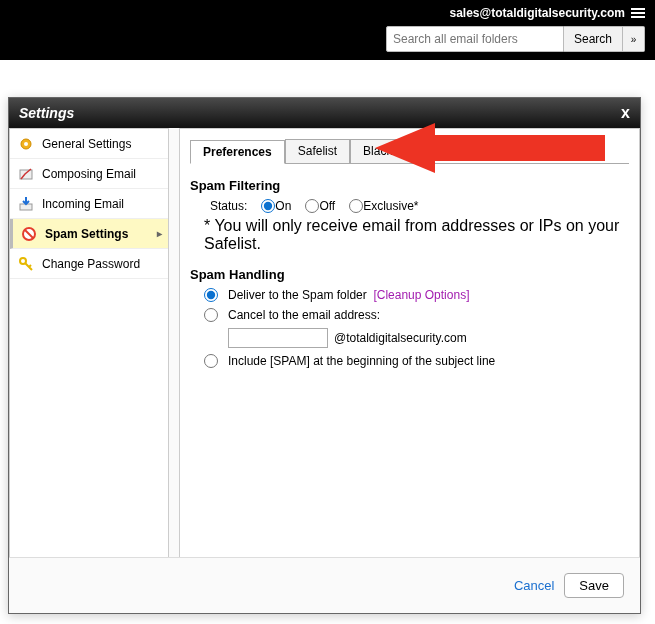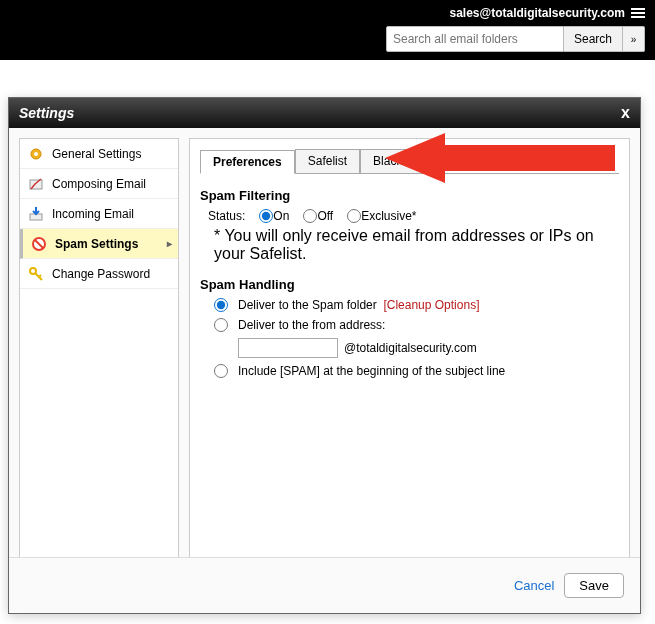--- a/index.html
+++ b/index.html
@@ -14,41 +14,41 @@
   .search-row { position: absolute; right: 10px; top: 26px; display: flex; align-items: stretch; }
   .search-row input[type=text] { width: 178px; height: 26px; border: 1px solid #bbb; border-radius: 2px 0 0 2px; padding: 0 6px; font-size: 12px; }
   .search-btn { height: 26px; padding: 0 10px; border: 1px solid #bbb; border-left: none; background: #f2f2f2; cursor: pointer; font-size: 12px; }
   .search-more { height: 26px; width: 22px; border: 1px solid #bbb; border-left: none; background: #f2f2f2; cursor: pointer; display: flex; align-items: center; justify-content: center; font-size: 10px; border-radius: 0 2px 2px 0; }
 
   
   .dialog { position: absolute; left: 8px; top: 97px; width: 633px; height: 517px; border: 1px solid #666; background: #fafafa; box-shadow: 0 2px 10px rgba(0,0,0,0.2); }
   .dlg-title { height: 30px; background: linear-gradient(#4a4a4a,#111); color: #fff; display: flex; align-items: center; justify-content: space-between; padding: 0 10px; font-weight: bold; font-style: italic; font-size: 14px; }
   .dlg-close { cursor: pointer; font-weight: bold; font-style: normal; font-size: 16px; }
 
-  .dlg-body { display: flex; height: 445px; padding: 10px; gap: 10px; }
+  .dlg-body { display: flex; height: 445px; gap: 10px; }
   .sidebar { width: 160px; border: 1px solid #ccc; background: #fff; display: flex; flex-direction: column; }
   .side-item { display: flex; align-items: center; gap: 8px; height: 30px; padding: 0 8px; border-bottom: 1px solid #eee; cursor: pointer; font-size: 12px; position: relative; }
   .side-item.active { font-weight: bold; background: #fef9c3; border-left: 3px solid #bbb; }
   .side-item .chev { position: absolute; right: 6px; font-size: 10px; color: #666; }
 
   .content { flex: 1; border: 1px solid #ccc; background: #fff; padding: 10px; position: relative; }
   .tabs { display: flex; border-bottom: 1px solid #aaa; }
   .tab { border: 1px solid #aaa; border-bottom: none; padding: 4px 12px; background: #f4f4f4; cursor: pointer; margin-right: 0; font-size: 12px; }
   .tab.active { background: #fff; font-weight: bold; border-bottom: 1px solid #fff; position: relative; top: 1px; }
 
   .section-h { font-weight: bold; margin: 14px 0 6px; font-size: 13px; }
-  .status-row { display: flex; align-items: center; gap: 8px; margin-left: 8px; font-size: 12px; }
+  .status-row { display: flex; align-items: center; gap: 8px; margin-left: 20px; font-size: 12px; }
   .status-row .lbl { margin-right: 6px; }
   .radio-opt { display: flex; align-items: center; margin-right: 6px; }
   .note { margin: 4px 0 0 14px; font-size: 16px; }
 
   .handling { margin-left: 14px; font-size: 12px; }
   .h-opt { display: flex; align-items: center; gap: 10px; margin: 6px 0; }
   .h-opt input[type=radio] { accent-color: #0a71d0; }
-  .cleanup { color: #b91c1c; cursor: pointer; }
+  .cleanup { color: #a21caf; cursor: pointer; }
   .email-inline { display: flex; align-items: center; gap: 6px; margin-left: 24px; }
   .email-inline input[type=text] { width: 100px; height: 20px; border: 1px solid #aaa; padding: 0 4px; font-size: 12px; }
 
   
   .arrow { position: absolute; pointer-events: none; }
 
   
   .dlg-footer { position: absolute; bottom: 0; left: 0; right: 0; height: 56px; display: flex; align-items: center; justify-content: flex-end; gap: 10px; padding: 0 16px; border-top: 1px solid #ddd; background: #fafafa; }
   .link-btn { color: #1a6fcf; cursor: pointer; font-size: 13px; }
   .save-btn { border: 1px solid #aaa; border-radius: 4px; background: #fff; padding: 4px 14px; cursor: pointer; font-size: 13px; }
@@ -158,21 +158,21 @@
         <div class="handling">
           <div class="h-opt">
             <input type="radio" name="sh" checked="" style="">
             <span>
               <span>Deliver to the Spam folder</span>
               &nbsp;<span class="cleanup">[Cleanup Options]</span>
             </span>
           </div>
           <div class="h-opt">
             <input type="radio" name="sh" style="">
-            <span>Deliver to the from address:</span>
+            <span>Cancel to the email address:</span>
           </div>
           <div class="email-inline">
             <input type="text" value="" style="">
             <span>@totaldigitalsecurity.com</span>
           </div>
           <div class="h-opt">
             <input type="radio" name="sh" style="">
             <span>Include [SPAM] at the beginning of the subject line</span>
           </div>
         </div>

